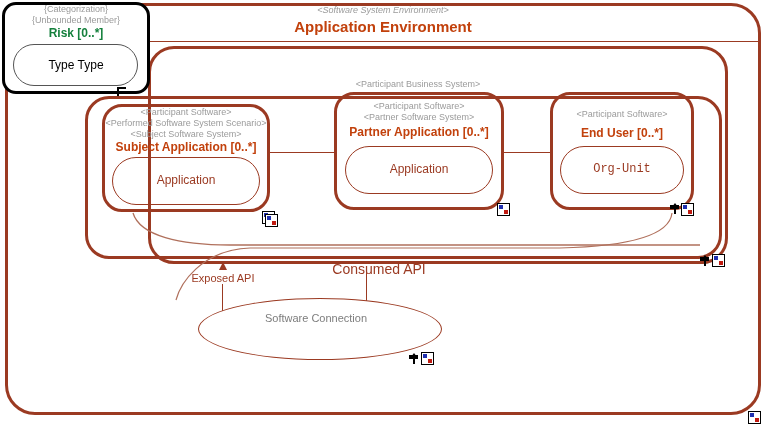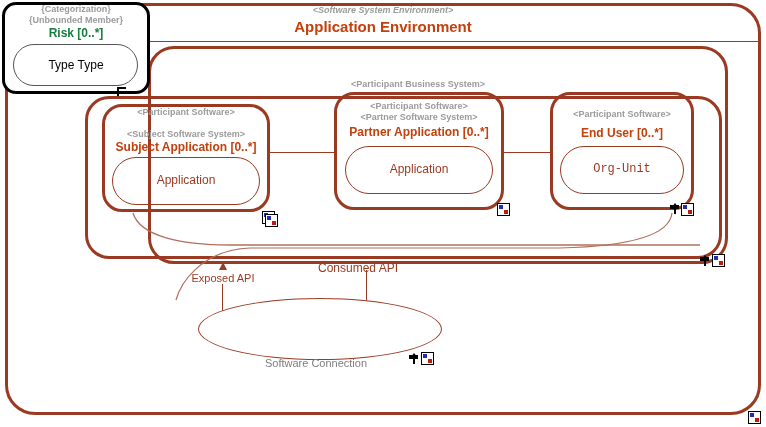--- a/index.html
+++ b/index.html
@@ -1,21 +1,21 @@
 <!DOCTYPE html>
 <html><head>
 <meta charset="utf-8">
 <style>
   html,body{margin:0;padding:0;background:#ffffff;}
   body{width:766px;height:427px;overflow:hidden;
        font-family:"Liberation Sans","DejaVu Sans",sans-serif;}
   #canvas{position:relative;width:766px;height:427px;background:#fff;}
   .rr{position:absolute;box-sizing:border-box;border-style:solid;background:transparent;}
   .lbl{position:absolute;white-space:nowrap;line-height:1.05;}
-  .stereo{color:#9b9b9b;font-size:9px;font-style:normal;letter-spacing:0px;font-weight:bold;}
+  .stereo{color:#9b9b9b;font-size:9px;font-style:normal;letter-spacing:0px;}
   .name{color:#c2410c;font-weight:bold;font-size:12px;}
   .ctr{text-align:center;transform:translateX(-50%);}
 
   
   .env-outer{border-color:#9b3a22;border-width:3px;border-radius:30px;}
   .env-mid  {border-color:#9b3a22;border-width:3px;border-radius:26px;}
   .env-in   {border-color:#9b3a22;border-width:3px;border-radius:24px;}
   .part-box {border-color:#9b3a22;border-width:3px;border-radius:20px;}
   .inner-cap{border-color:#9b3a22;border-width:1.4px;border-radius:30px;}
 
@@ -65,20 +65,21 @@
 
   <div class="lbl stereo ctr" style="left:383px;top:6px;font-style:italic;">&lt;Software System Environment&gt;</div>
   <div class="lbl name ctr" style="left:383px;top:19px;font-size:15px;">Application Environment</div>
 
   <div class="rr env-mid" style="left:148px;top:46px;width:580px;height:218px;"></div>
 
   <div class="rr env-in" style="left:85px;top:96px;width:637px;height:163px;"></div>
 
   <div class="rr part-box" style="left:102px;top:104px;width:168px;height:108px;"></div>
   <div class="lbl stereo ctr" style="left:186px;top:108px;">&lt;Participant Software&gt;</div>
+  <div class="lbl stereo ctr" style="left:186px;top:119px;">&lt;Performed Software System Scenario&gt;</div>
   <div class="lbl stereo ctr" style="left:186px;top:130px;">&lt;Subject Software System&gt;</div>
   <div class="lbl name ctr" style="left:186px;top:141px;">Subject Application [0..*]</div>
   <div class="rr inner-cap" style="left:112px;top:157px;width:148px;height:48px;"></div>
   <div class="lbl ctr" style="left:186px;top:174px;color:#9b3a22;font-size:12px;">Application</div>
   <div class="handle" style="left:262px;top:211px;">
       <i class="bl"></i>
       <i class="rd"></i>
     </div>
 
   <div class="lbl stereo ctr" style="left:418px;top:80px;">&lt;Participant Business System&gt;</div>
@@ -119,29 +120,29 @@
   <div class="handle" style="left:712px;top:254px;">
       <i class="bl"></i>
       <i class="rd"></i>
     </div>
   <div class="handle" style="left:265px;top:214px;">
       <i class="bl"></i>
       <i class="rd"></i>
     </div>
 
   <div class="lbl ctr" style="left:223px;top:273px;color:#9b3a22;font-size:11px;">Exposed API</div>
-  <div class="lbl ctr" style="left:358px;top:262px;color:#9b3a22;font-size:12px;">Consumed API</div>
+  <div class="lbl ctr" style="left:379px;top:262px;color:#9b3a22;font-size:14px;">Consumed API</div>
 
   <div class="arrowhead" style="left:219px;top:262px;"></div>
 
   <div class="vline" style="left:222px;top:284px;height:28px;"></div>
   <div class="vline" style="left:366px;top:270px;height:42px;"></div>
 
   <div class="ellipse" style="left:198px;top:298px;width:242px;height:60px;"></div>
-  <div class="lbl conn-title ctr" style="left:316px;top:313px;margin-top:45px;">Software Connection</div>
+  <div class="lbl conn-title ctr" style="left:316px;top:313px;">Software Connection</div>
   <div class="pin" style="left:409px;top:353px;">
        <i class="tip"></i>
       <i class="head"></i>
       <i class="stem"></i>
     </div>
   <div class="handle" style="left:421px;top:352px;">
       <i class="bl"></i>
       <i class="rd"></i>
     </div>
 

